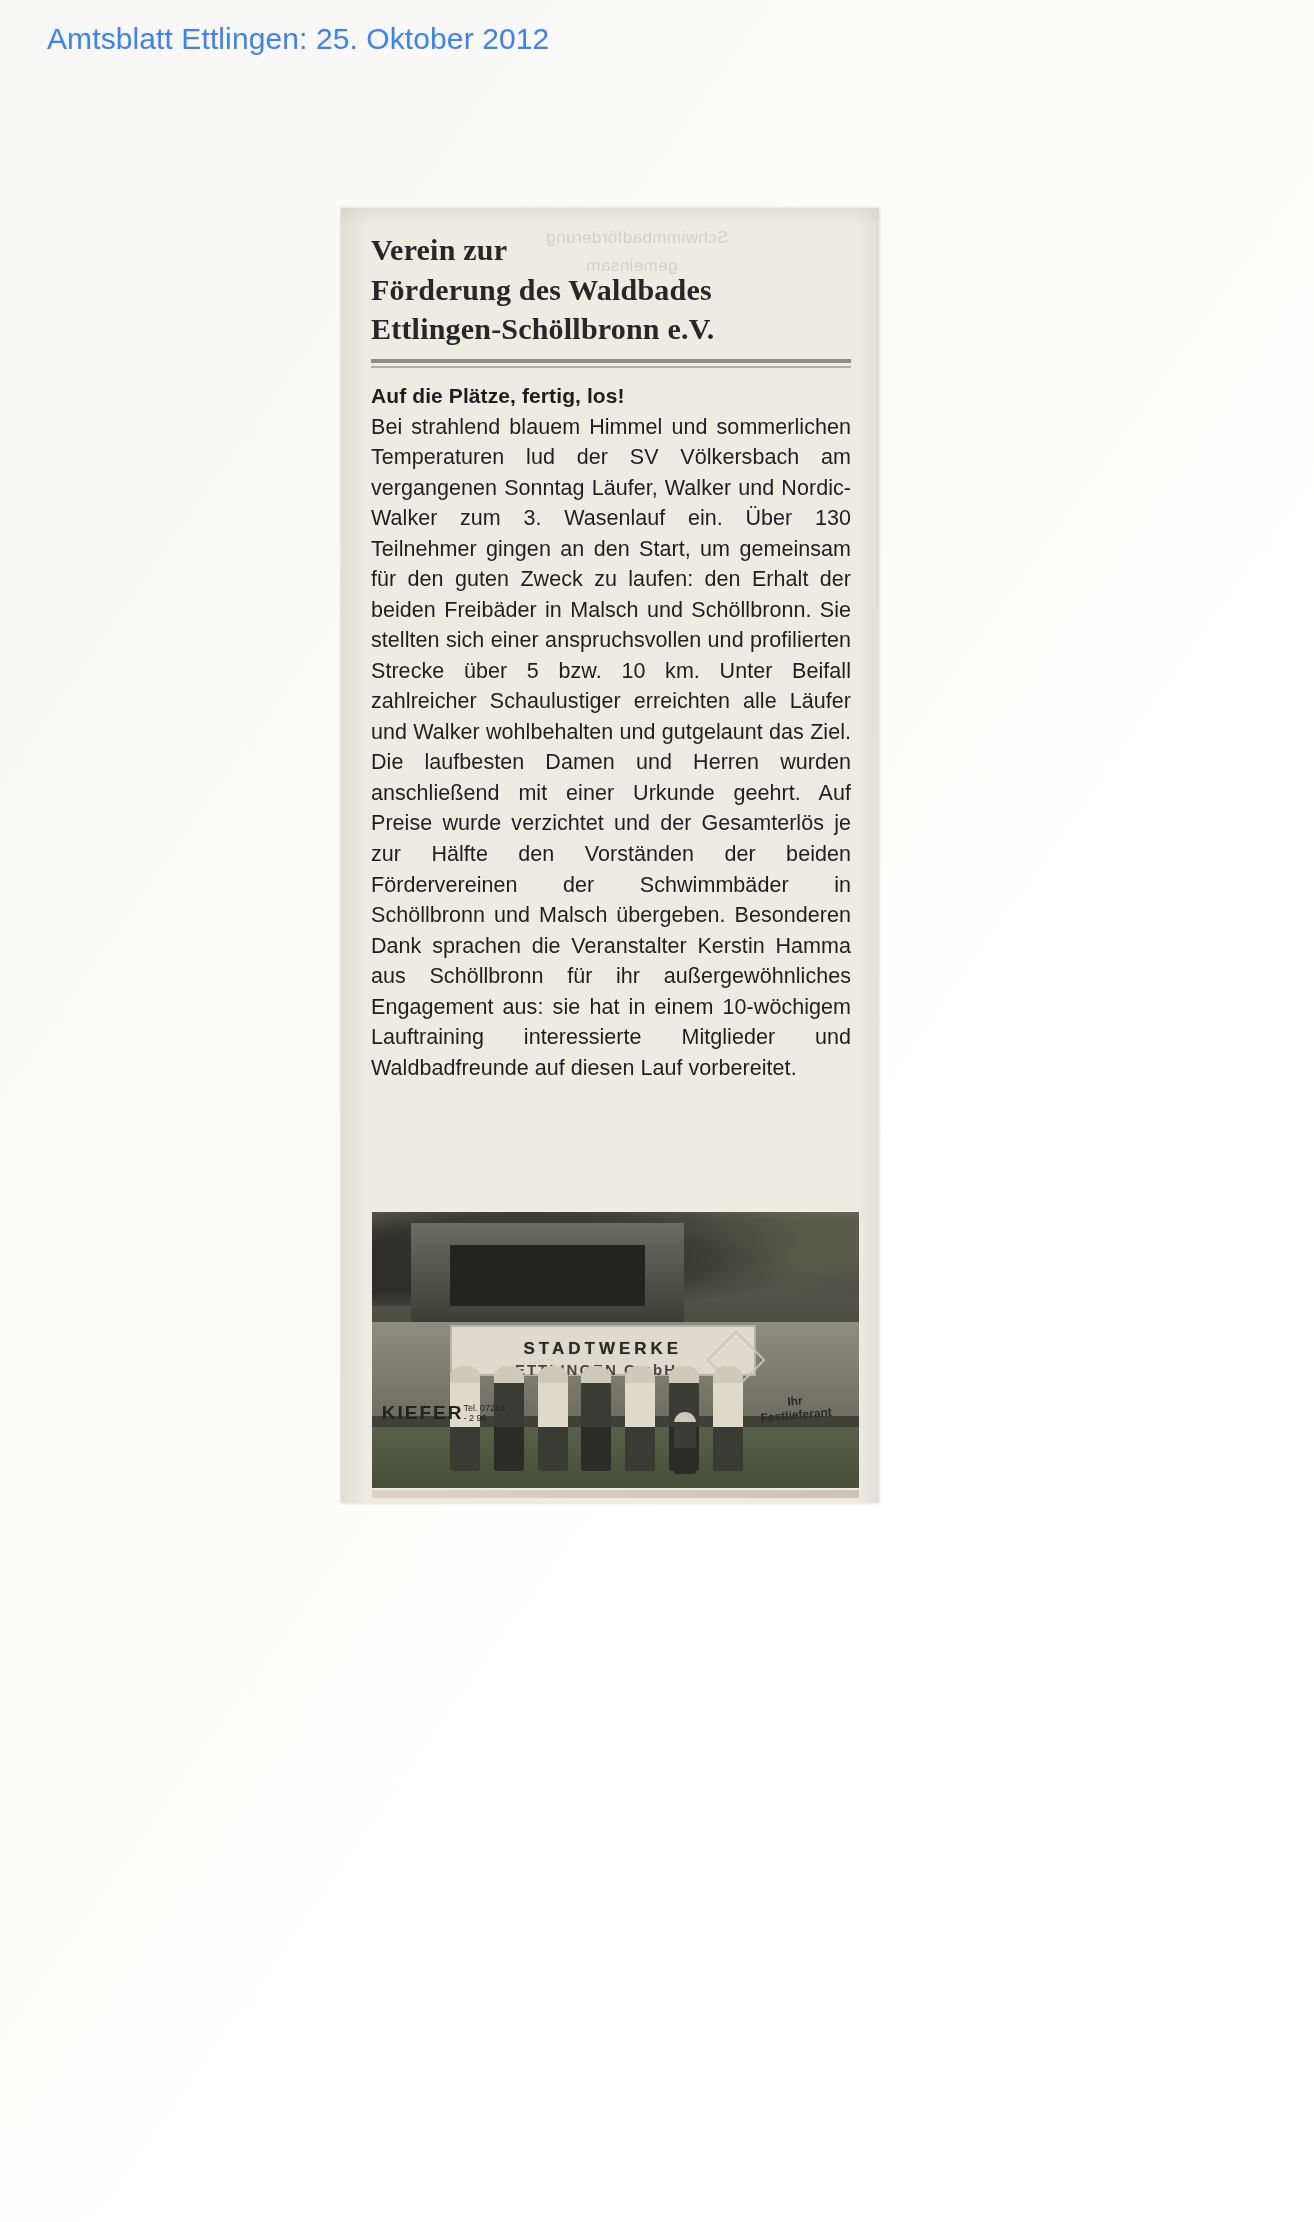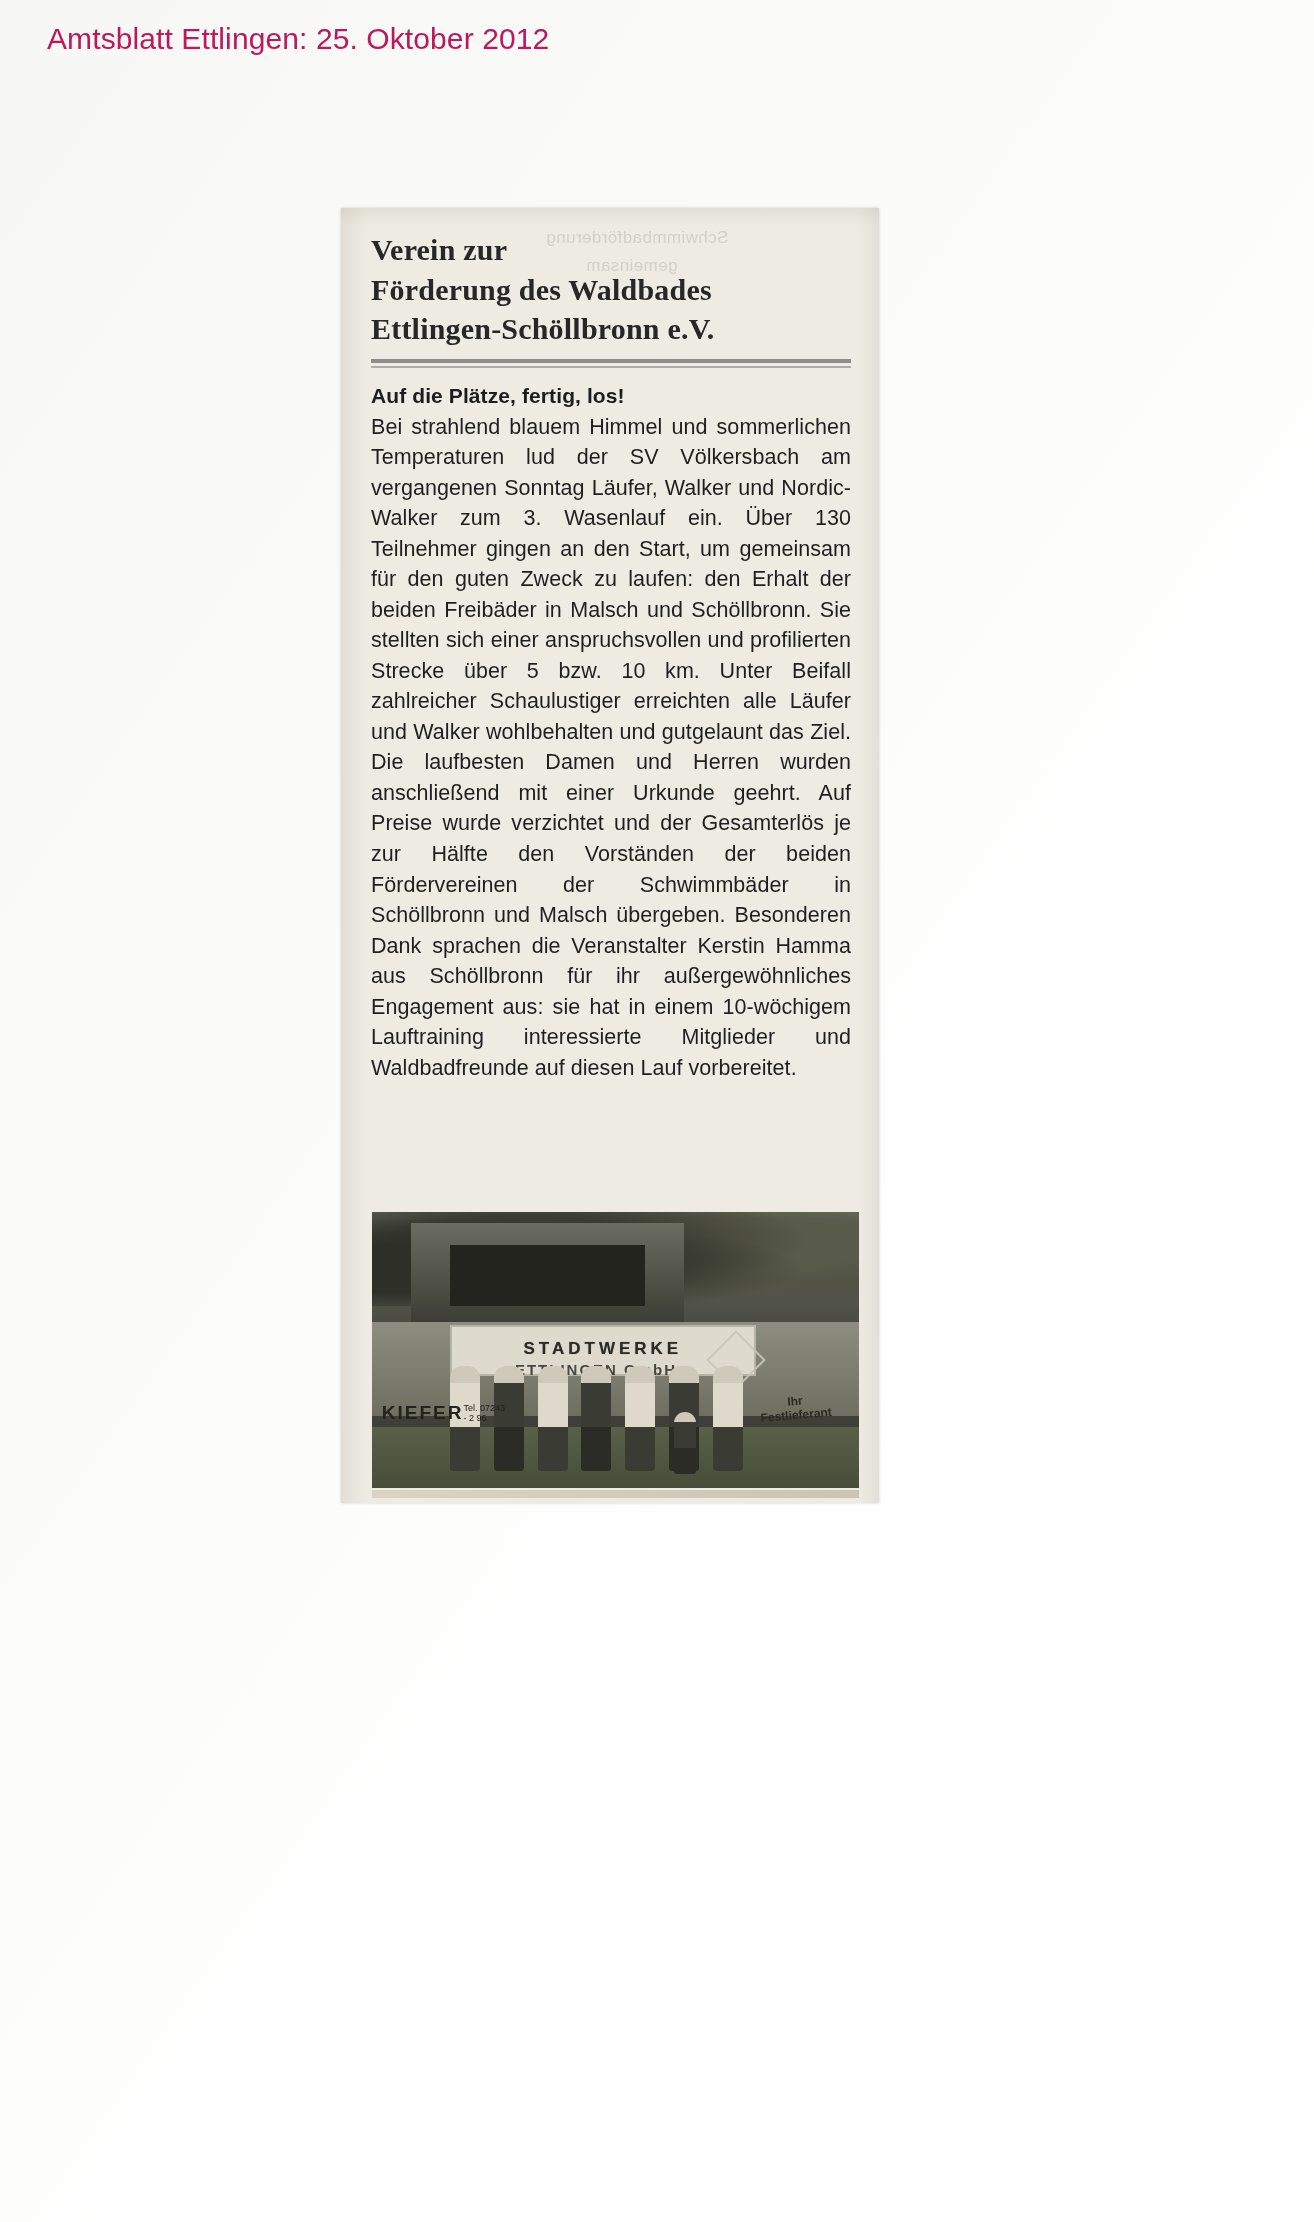--- a/index.html
+++ b/index.html
@@ -21,21 +21,21 @@
     inset: 0;
     background:
       linear-gradient(125deg, #f7f7f5 0%, #fbfbfa 35%, #ffffff 70%);
   }
 
   .scan-header {
     position: absolute;
     left: 47px;
     top: 22px;
     font-size: 30px;
-    color: #be185d;
+    color: #3b82f6;
     letter-spacing: 0.1px;
     white-space: nowrap;
   }
 
   
   .clipping {
     position: absolute;
     left: 341px;
     top: 208px;
     width: 538px;

